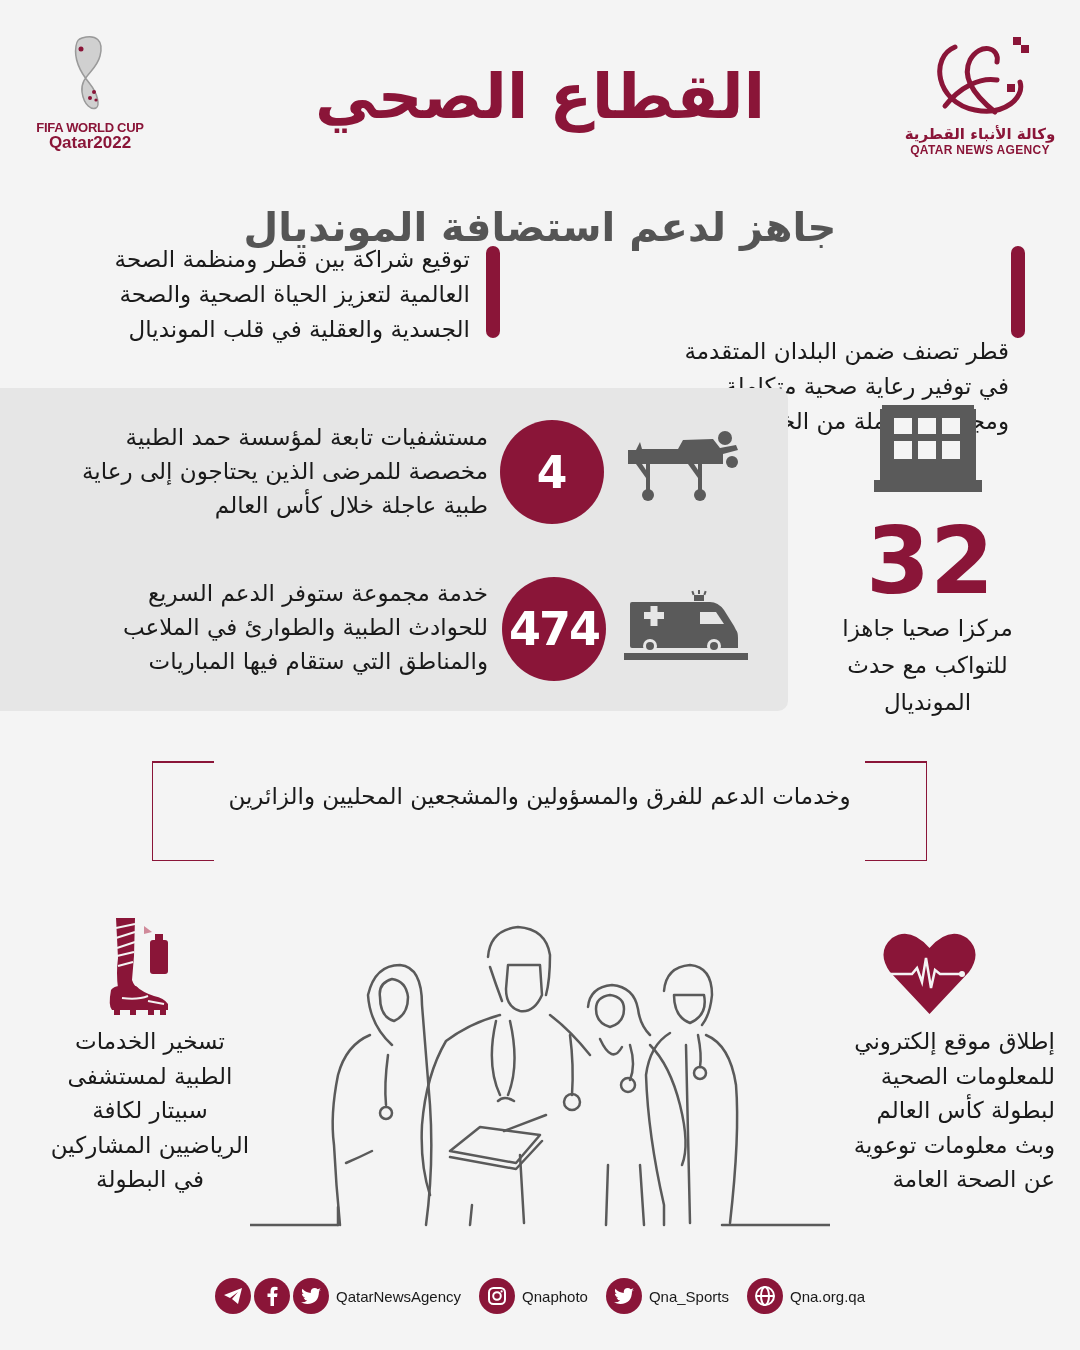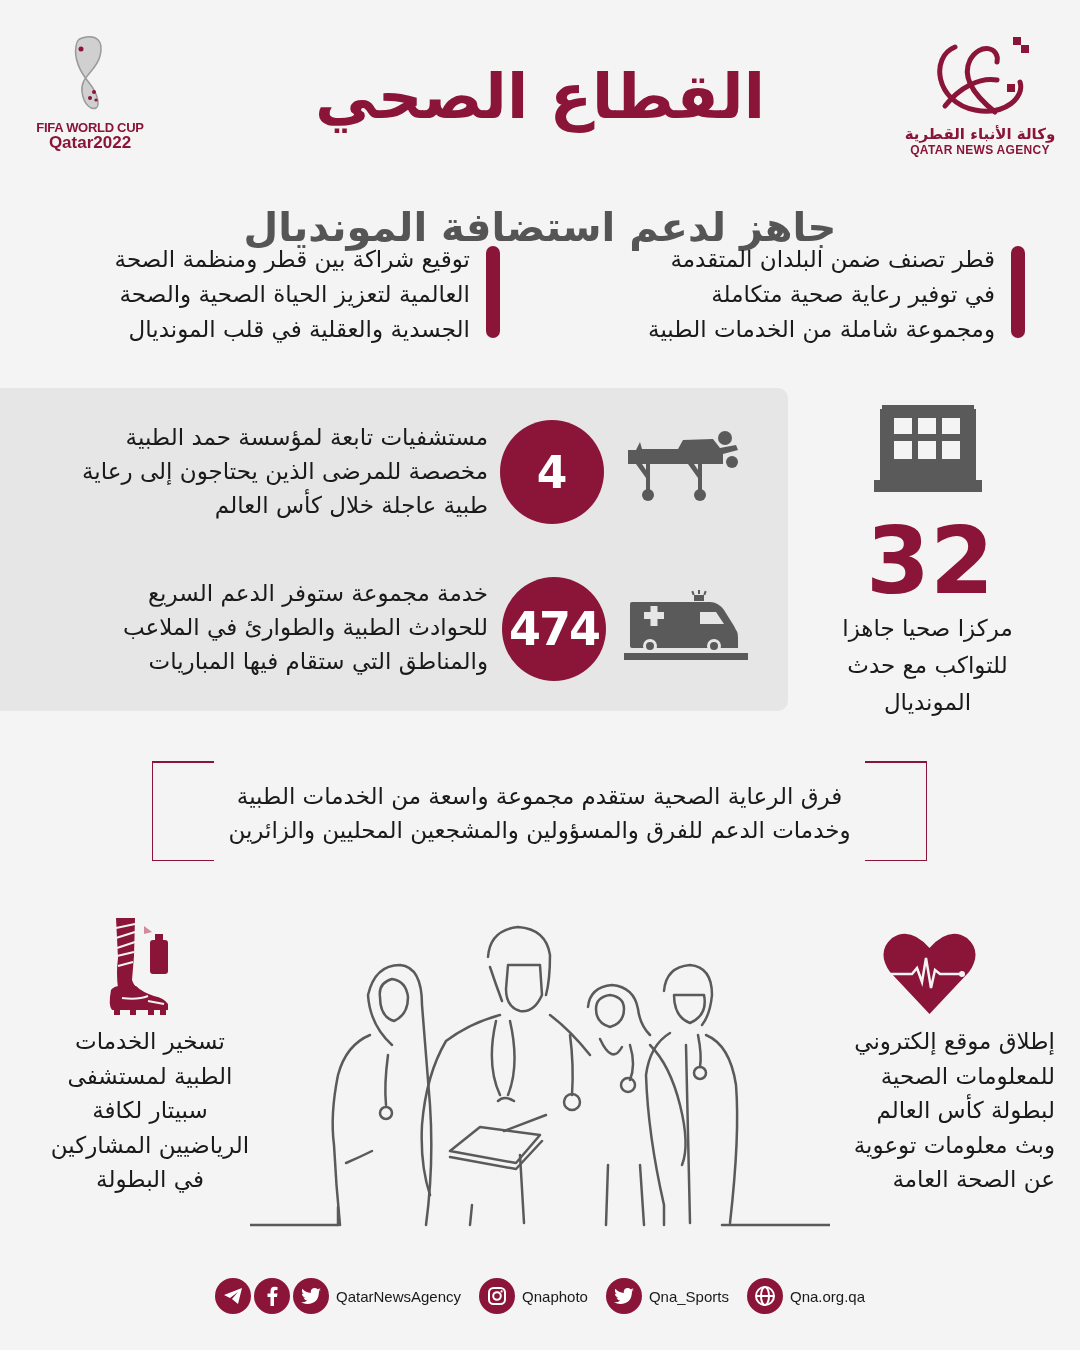--- a/index.html
+++ b/index.html
@@ -16,21 +16,21 @@
   #qna-logo .en { font-size: 12px; font-weight: bold; color: #8a1538; font-family: "Liberation Sans", sans-serif; letter-spacing: 0.3px; }
 
   #fifa-logo { top: 34px; left: 20px; width: 140px; text-align: center; direction: ltr; }
   #fifa-logo .l1 { font-family: "Liberation Sans", sans-serif; font-weight: bold; font-size: 13px; color: #8a1538; letter-spacing: -0.3px; margin-top: 4px;}
   #fifa-logo .l2 { font-family: "Liberation Sans", sans-serif; font-weight: bold; font-size: 17px; color: #8a1538; line-height: 16px; }
 
   
   .bullet { top: 246px; height: 92px; display: flex; flex-direction: row; }
   .bullet .bar { width: 14px; height: 92px; border-radius: 7px; background: #8a1538; flex-shrink: 0; }
   .bullet .txt { padding-right: 16px; font-size: 23px; line-height: 35px; color: #1a1a1a; text-align: right; margin-top: -4px; }
-  #bullet-right { left: 590px; width: 435px; }
+  #bullet-right { left: 590px; width: 435px; flex-direction: column; }
   #bullet-left { left: 60px; width: 440px; }
 
   
   #panel { top: 388px; left: 0; width: 788px; height: 323px; background: #e6e6e6; border-radius: 0 10px 10px 0; }
   .stat-circle { width: 104px; height: 104px; border-radius: 50%; background: #8a1538; color: #fff; font-weight: bold; display: flex; align-items: center; justify-content: center; font-family: "DejaVu Sans", sans-serif; }
   #circle-4 { top: 420px; left: 500px; font-size: 44px; }
   #circle-999 { top: 577px; left: 502px; font-size: 46px; letter-spacing: -2px; }
   .stat-text { left: 40px; width: 448px; font-size: 23px; line-height: 34px; text-align: right; color: #1a1a1a; }
   #text-4 { top: 420px; }
   #text-999 { top: 576px; }
@@ -190,21 +190,20 @@
 <div id="text-32" class="abs">
   <div>مركزا صحيا جاهزا</div>
   <div>للتواكب مع حدث</div>
   <div>المونديال</div>
 </div>
 
 <div id="callout" class="abs">
   <span class="cr1"></span>
     <span class="cr2"></span>
   <div class="txt">
-    <div>فرق الرعاية الصحية ستقدم مجموعة واسعة من الخدمات الطبية</div>
     <div>وخدمات الدعم للفرق والمسؤولين والمشجعين المحليين والزائرين</div>
   </div>
 </div>
 
 <div id="feature-left-icon" class="abs">
   <svg width="70" height="100" viewBox="0 0 70 100">
     <g fill="#8a1538">
       <path d="M8 0 L27 0 L26 38 L24 62 Q26 68 30 70 L10 70 Q8 55 10 40 Z"></path>
       <path d="M3 72 Q6 68 12 68 L28 68 Q34 74 46 78 Q56 80 60 86 L60 92 L4 92 Q0 88 3 72 Z"></path>
       <rect x="6" y="92" width="6" height="5"></rect>

